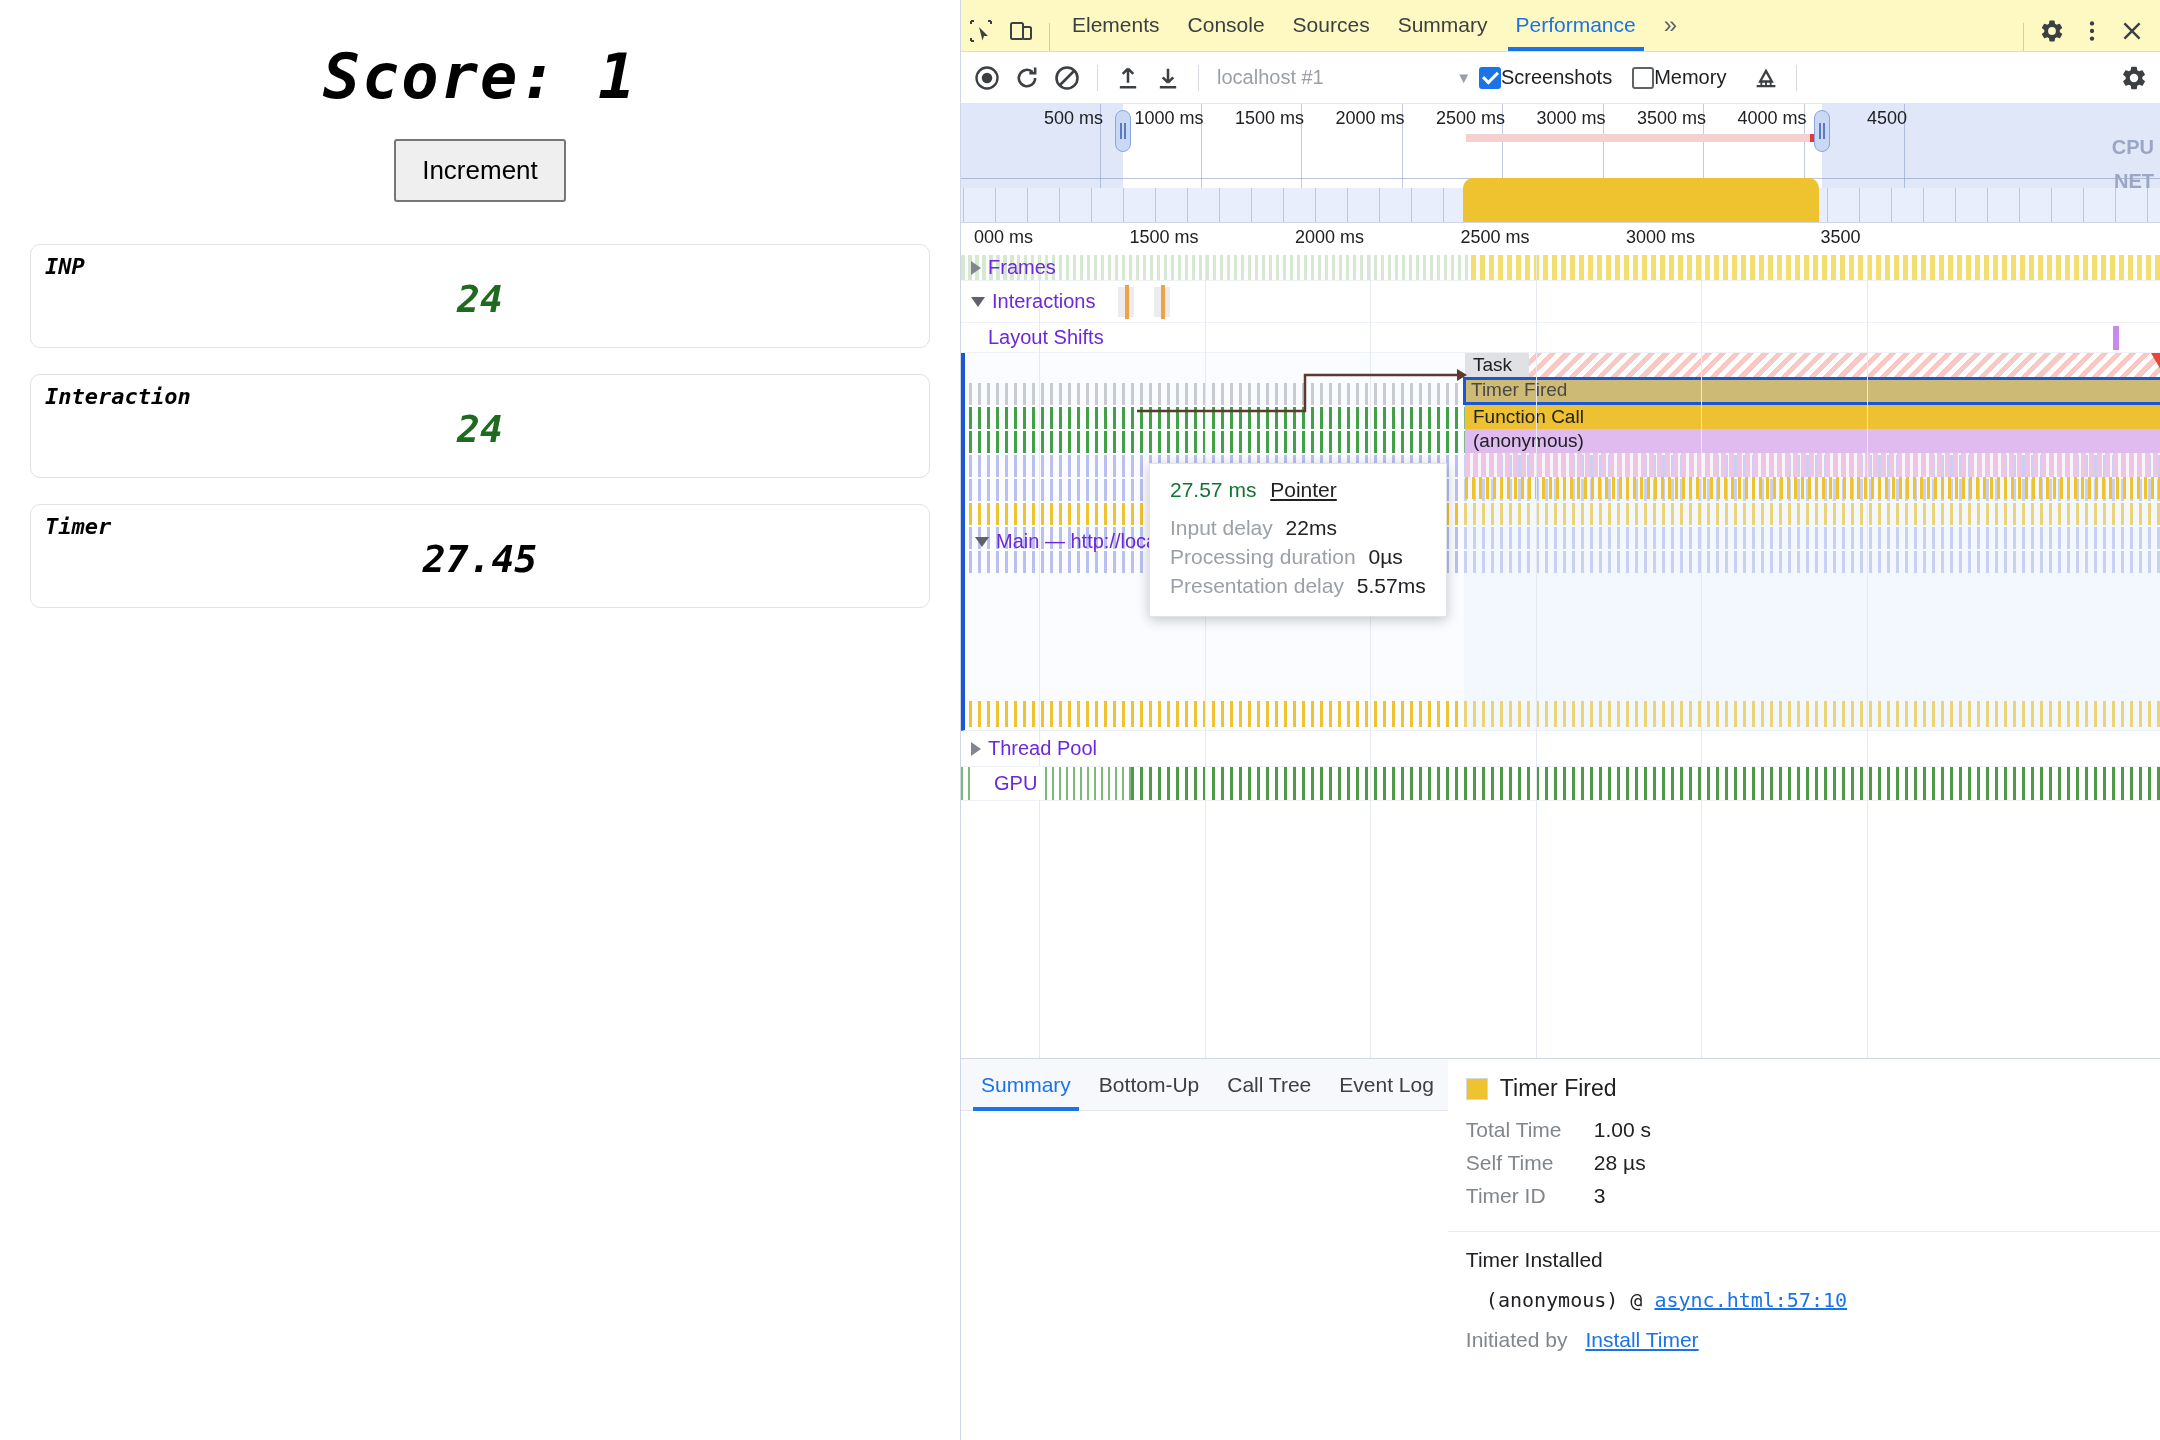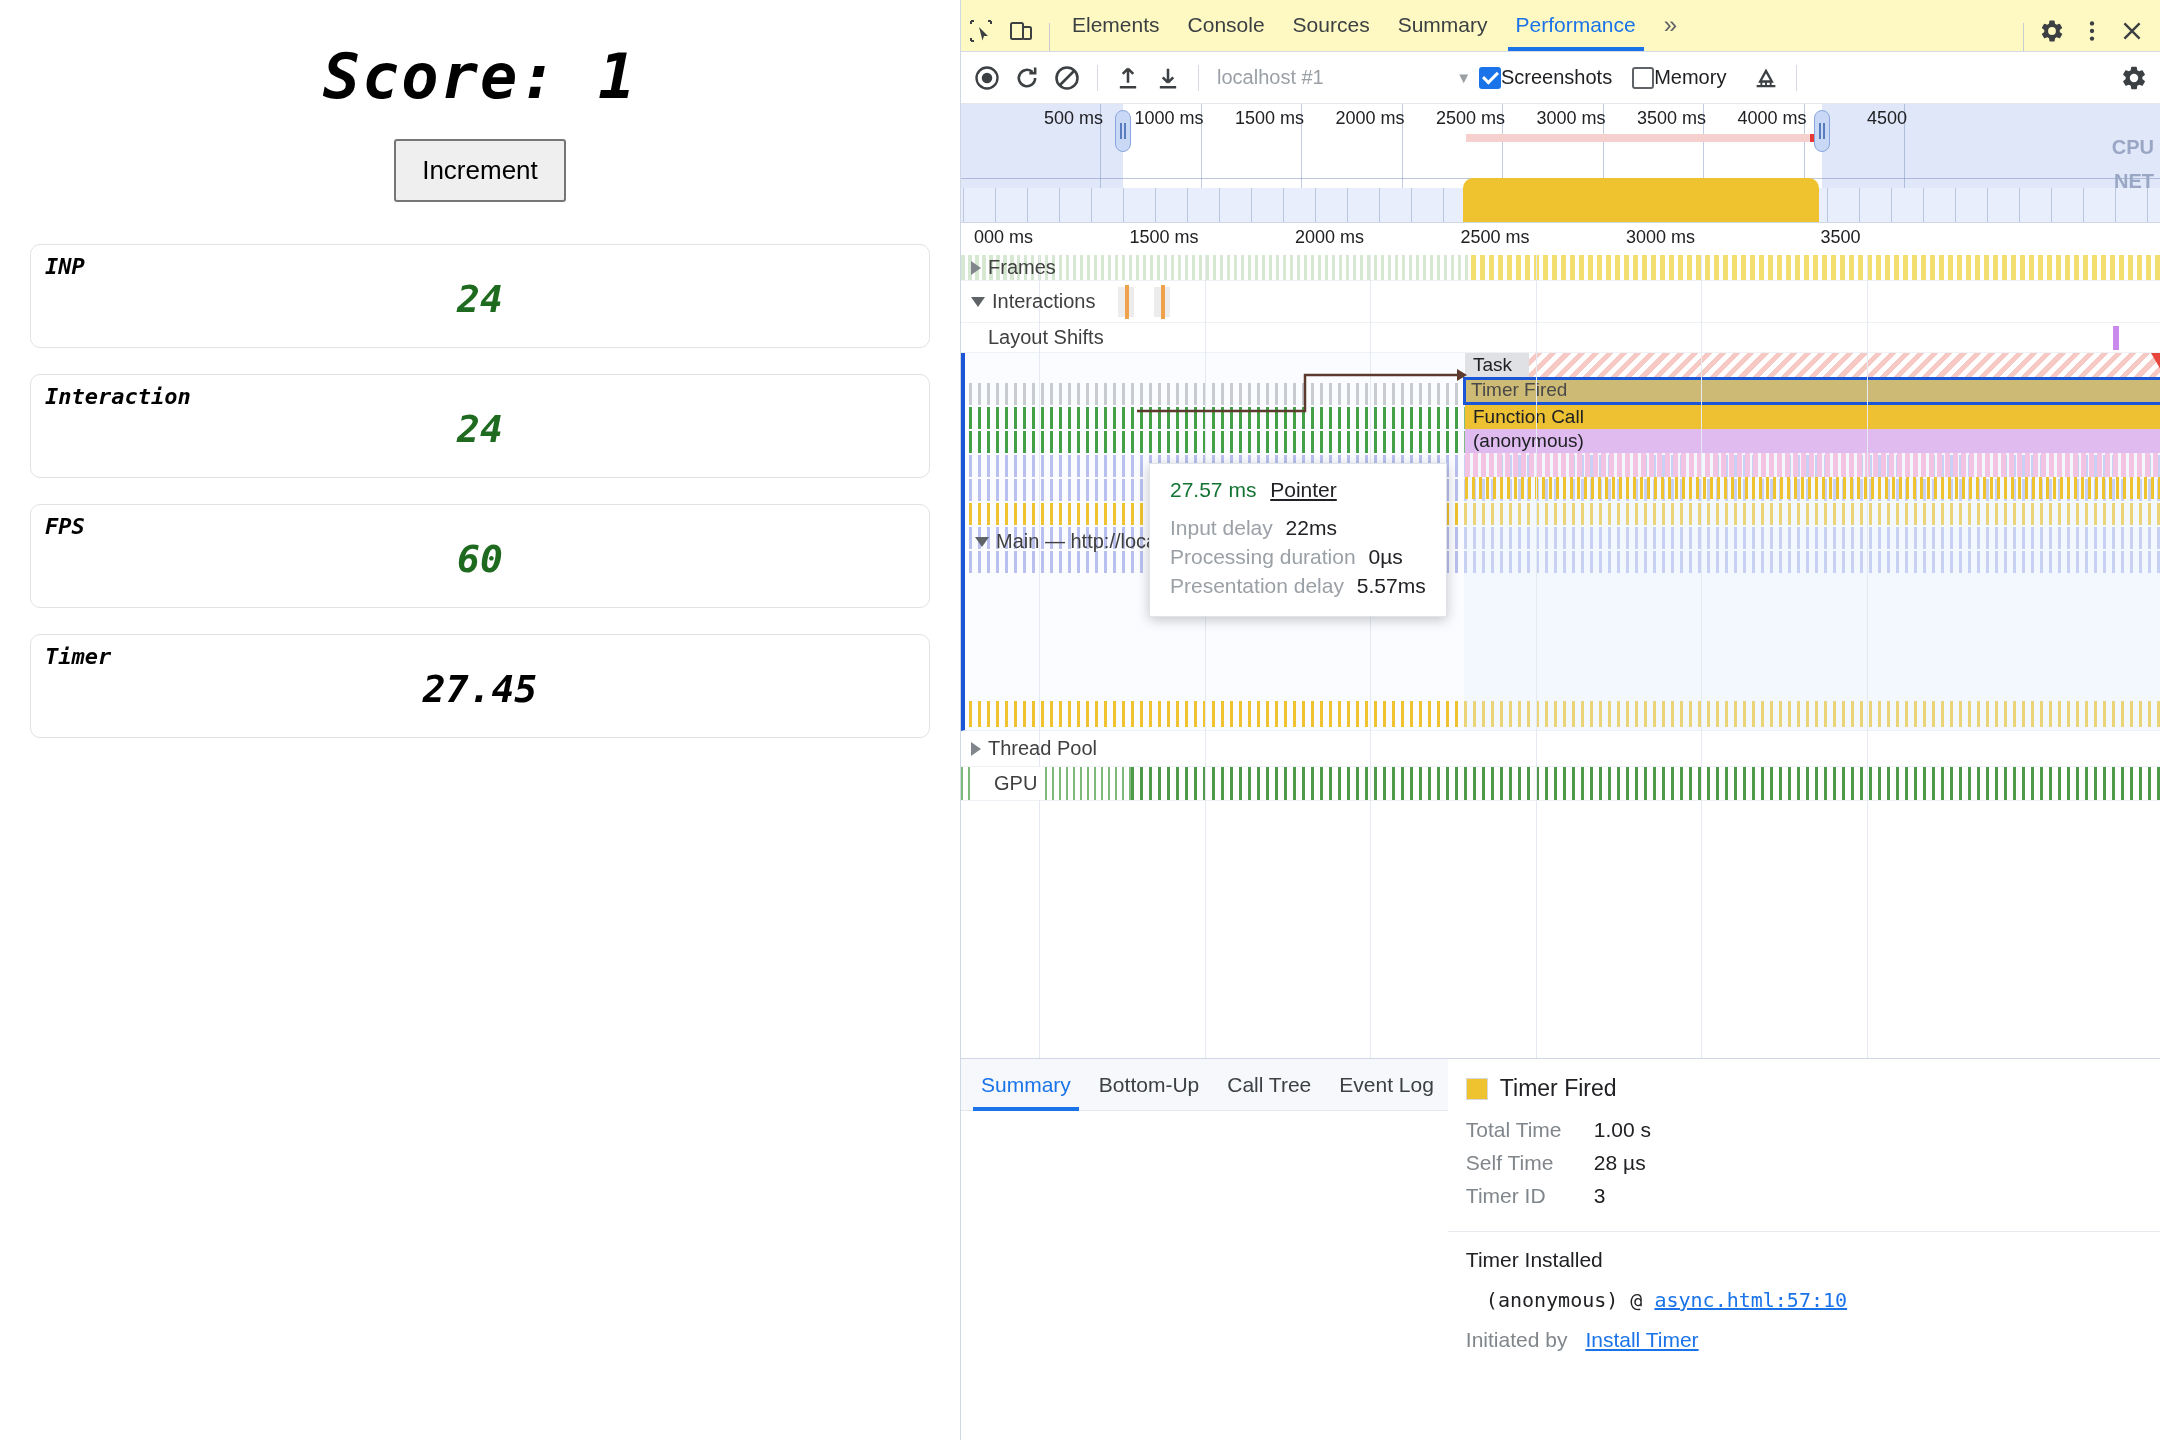--- a/index.html
+++ b/index.html
@@ -229,21 +229,21 @@
   }
   #fl-body { position: absolute; left: 0; right: 0; top: 32px; bottom: 0; }
 
   .track-row {
     position: relative; width: 100%;
     border-bottom: 1px solid #eef1f6;
   }
   .track-title {
     position: absolute; left: 10px; top: 0;
     height: 100%; display: flex; align-items: center; gap: 7px;
-    font-size: 20px; color: #404040; z-index: 4;
+    font-size: 20px; color: #6d28d9; z-index: 4;
     white-space: nowrap;
   }
   .tri {
     width: 0; height: 0; flex: 0 0 auto;
   }
   .tri.right { border-left: 10px solid #80868b; border-top: 7px solid transparent; border-bottom: 7px solid transparent; }
   .tri.down  { border-top: 10px solid #5f6368; border-left: 7px solid transparent; border-right: 7px solid transparent; }
 
   .stripes { position: absolute; top: 0; bottom: 0; }
 
@@ -357,24 +357,20 @@
     <button id="increment-button">Increment</button>
   </div>
   <div class="metric-list" id="metric-list">
       <div class="metric-card">
         <div class="metric-label">INP</div>
         <div class="metric-value green">24</div>
       </div>
       <div class="metric-card">
         <div class="metric-label">Interaction</div>
         <div class="metric-value green">24</div>
-      </div>
-      <div class="metric-card">
-        <div class="metric-label">FPS</div>
-        <div class="metric-value green">60</div>
       </div>
       <div class="metric-card">
         <div class="metric-label">Timer</div>
         <div class="metric-value black">27.45</div>
       </div>
     </div>
 </div>
 
 <div id="devtools">
 

